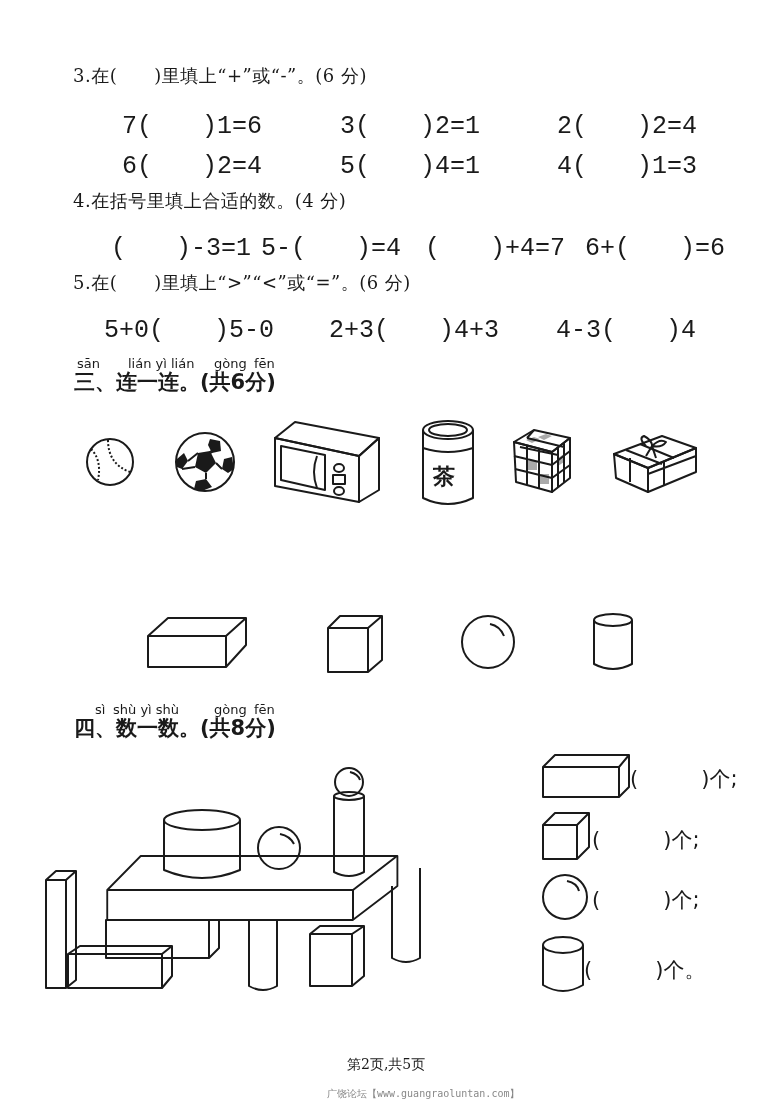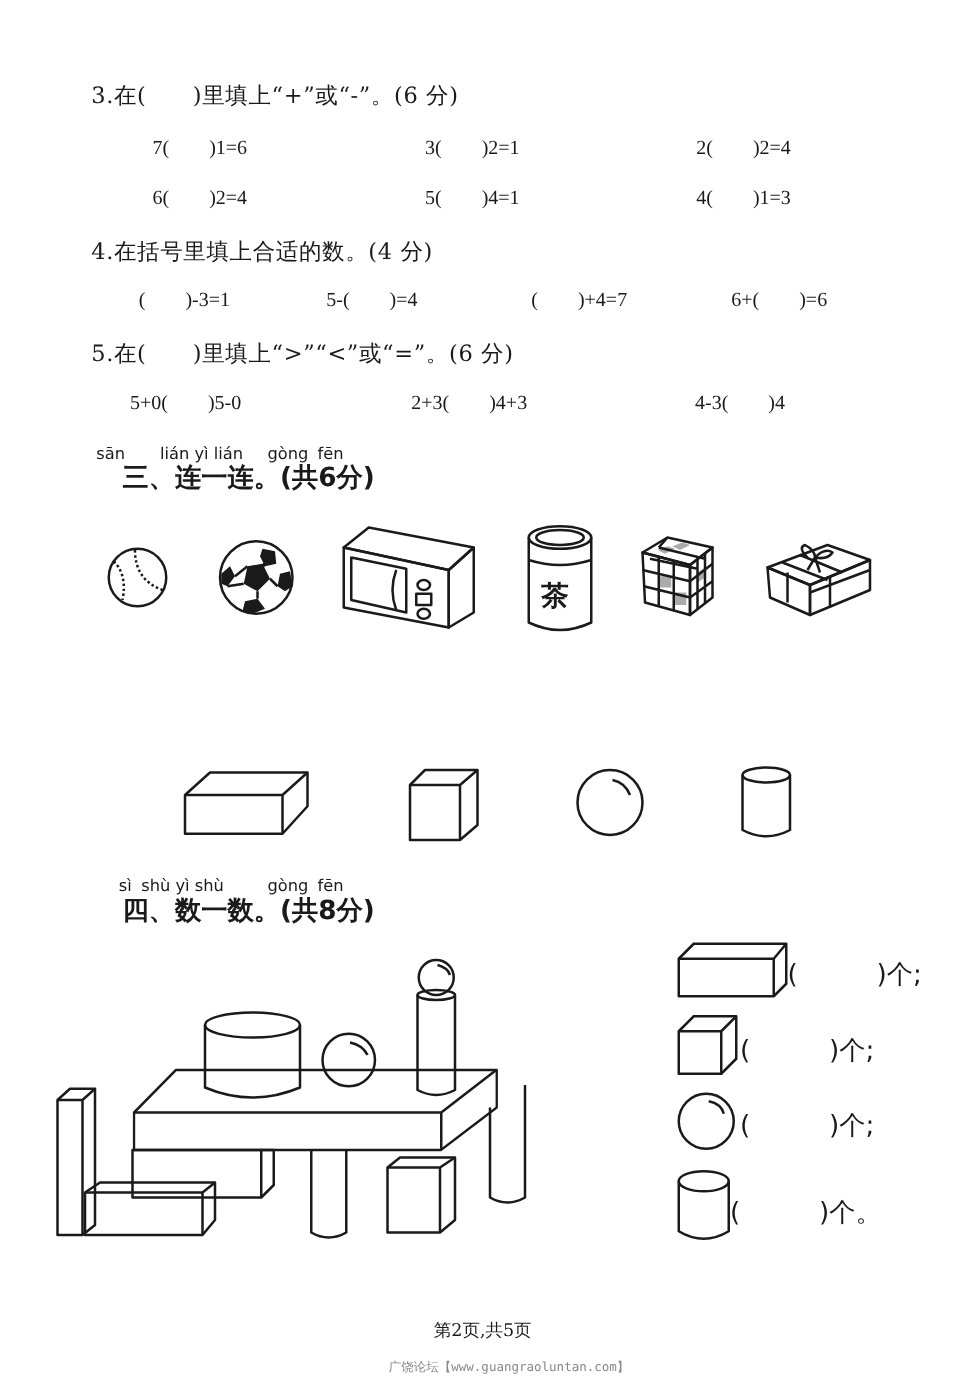--- a/index.html
+++ b/index.html
@@ -1,27 +1,27 @@
 <!DOCTYPE html>
 <html><head>
 <meta charset="utf-8">
 <style>
   * { margin: 0; padding: 0; box-sizing: border-box; }
   html, body { width: 780px; height: 1103px; background: #ffffff; overflow: hidden; }
   body { position: relative; font-family: "DejaVu Serif", "Liberation Serif", serif; color: #1a1a1a; }
   .abs { position: absolute; }
   .q-title { font-size: 18px; letter-spacing: 0.5px; white-space: nowrap; }
-  .eq { font-size: 16px; white-space: nowrap; font-family: Liberation Serif, serif; }
-  .sec { font-family: "DejaVu Sans", "Liberation Sans", sans-serif; font-size: 21px; font-weight: bold; white-space: nowrap; margin-left: 24px; }
+  .eq { font-size: 25px; white-space: nowrap; font-family: Liberation Mono, monospace; }
+  .sec { font-family: "DejaVu Sans", "Liberation Sans", sans-serif; font-size: 21px; font-weight: bold; white-space: nowrap; }
   .pinyin { font-family: "DejaVu Sans", "Liberation Sans", sans-serif; font-size: 13px; white-space: nowrap; }
   svg { position: absolute; overflow: visible; }
   .stroke { stroke: #1a1a1a; stroke-width: 2; fill: none; stroke-linejoin: round; }
   .count-text { font-size: 21px; font-family: "DejaVu Sans", sans-serif; white-space: nowrap; }
   .footer { font-size: 14px; font-family: "DejaVu Serif", serif; white-space: nowrap; }
-  .watermark { font-size: 10px; color: #888; font-family: "DejaVu Sans Mono", monospace; white-space: nowrap; }
+  .watermark { font-size: 10px; color: #888; font-family: "DejaVu Sans Mono", monospace; white-space: nowrap; margin-left: 16px; }
 </style>
 </head>
 <body>
 
 <div class="abs q-title" style="left:73px;top:64px;">3.在(　　)里填上“+”或“-”。(6 分)</div>
 <div class="abs eq" style="left:122px;top:108px;">7(　　)1=6</div>
 <div class="abs eq" style="left:340px;top:108px;">3(　　)2=1</div>
 <div class="abs eq" style="left:557px;top:108px;">2(　　)2=4</div>
 <div class="abs eq" style="left:122px;top:148px;">6(　　)2=4</div>
 <div class="abs eq" style="left:340px;top:148px;text-align:right;">5(　　)4=1</div>

